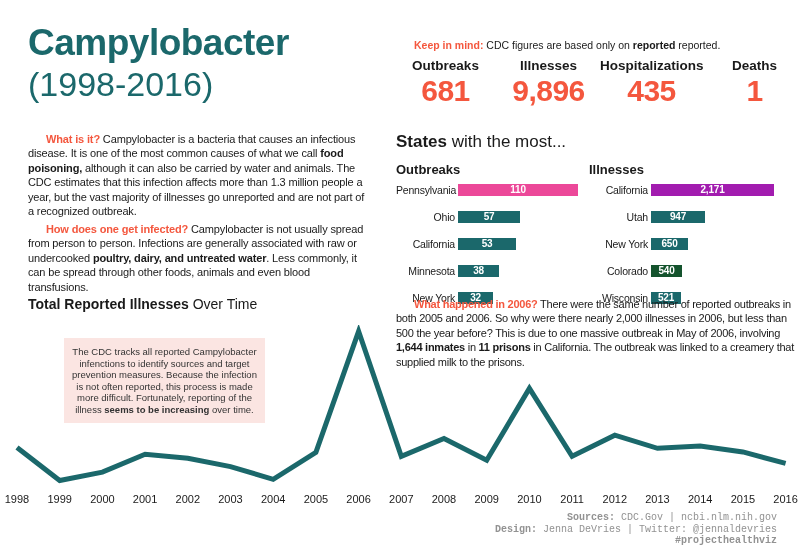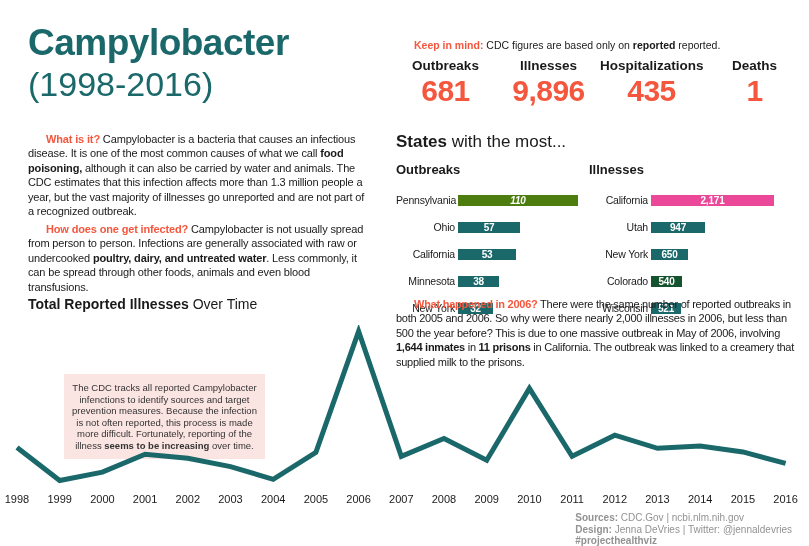--- a/index.html
+++ b/index.html
@@ -26,38 +26,38 @@
   .para2{top:222px;}
 
   .line-chart-title{position:absolute;left:28px;top:296px;font-size:14px;}
 
   .states-heading{position:absolute;left:396px;top:132px;font-size:17px;}
 
   .bar-chart-block{position:absolute;top:163px;}
   .bc-outbreaks{left:396px;}
   .bc-illnesses{left:589px;}
   .bar-chart-header{font-size:13px;font-weight:bold;line-height:14px;margin-bottom:7px;}
-  .bar-row{display:flex;align-items:flex-end;margin-bottom:5px;height:22px;}
+  .bar-row{display:flex;align-items:flex-start;margin-bottom:5px;height:22px;}
   .bar-label{width:59px;flex:none;text-align:right;font-size:10.5px;padding-right:3px;
              letter-spacing:-0.2px;}
   .bar{height:11.5px;background:#1B686B;display:flex;align-items:center;justify-content:center;}
   .bar-value{color:#ffffff;font-size:10px;font-weight:bold;letter-spacing:-0.2px;}
 
   .what-happened{position:absolute;left:396px;top:297px;width:400px;font-size:11px;
                  line-height:14.4px;letter-spacing:-0.25px;margin:0;}
 
   .note-box{position:absolute;left:64px;top:338px;width:201px;box-sizing:border-box;
             background:#FBE5E2;padding:8px 8px;font-size:9.5px;line-height:11.5px;
-            text-align:center;color:#333333;margin-top:36px;}
+            text-align:center;color:#333333;}
 
   .line-chart{position:absolute;left:0;top:325px;width:809px;height:190px;}
   .year-label{font-size:11px;fill:#1a1a1a;font-family:"Liberation Sans",sans-serif;}
 
-  .footer{position:absolute;right:17px;top:512px;font-size:10px;
-          line-height:11.5px;color:#929292;}
+  .footer{position:absolute;right:32px;top:512px;text-align:right;font-size:10px;
+          line-height:11.5px;color:#929292;font-family:Liberation Mono, monospace;}
 </style>
 </head>
 <body>
 
 <div class="page">
 
   <div class="title">Campylobacter</div>
   <div class="subtitle">(1998-2016)</div>
 
   <div class="keep"><span class="lead-orange">Keep in mind:</span><span> CDC figures are based only on </span><span class="b">reported</span><span> reported.</span></div>
@@ -86,21 +86,21 @@
   <p class="body-text para2"><span class="lead-orange">How does one get infected?</span><span> Campylobacter is not usually spread from person to person. Infections are generally associated with raw or undercooked </span><span class="b">poultry, dairy, and untreated water</span><span>. Less commonly, it can be spread through other foods, animals and even blood transfusions.</span></p>
 
   <div class="line-chart-title"><span class="b">Total Reported Illnesses</span><span> Over Time</span></div>
 
   <div class="states-heading"><span class="b">States</span><span> with the most...</span></div>
 
   <div class="bar-chart-block bc-outbreaks">
     <div class="bar-chart-header">Outbreaks</div>
   <div class="bar-row">
         <div class="bar-label">Pennsylvania</div>
-        <div class="bar" style="width: 120px; background: #4d7c0f; font-style: italic;">
+        <div class="bar" style="width: 120px; background: #ec4899;">
           <span class="bar-value">110</span>
         </div>
       </div>
       <div class="bar-row">
         <div class="bar-label">Ohio</div>
         <div class="bar" style="width: 62px; background: rgb(27, 104, 107);">
           <span class="bar-value">57</span>
         </div>
       </div>
       <div class="bar-row">
@@ -120,21 +120,21 @@
         <div class="bar" style="width: 35px; background: rgb(27, 104, 107);">
           <span class="bar-value">32</span>
         </div>
       </div>
     </div>
 
   <div class="bar-chart-block bc-illnesses">
     <div class="bar-chart-header">Illnesses</div>
   <div class="bar-row">
         <div class="bar-label">California</div>
-        <div class="bar" style="width: 123px; background: #ec4899;">
+        <div class="bar" style="width: 123px; background: #a21caf;">
           <span class="bar-value">2,171</span>
         </div>
       </div>
       <div class="bar-row">
         <div class="bar-label">Utah</div>
         <div class="bar" style="width: 54px; background: rgb(27, 104, 107);">
           <span class="bar-value">947</span>
         </div>
       </div>
       <div class="bar-row">

